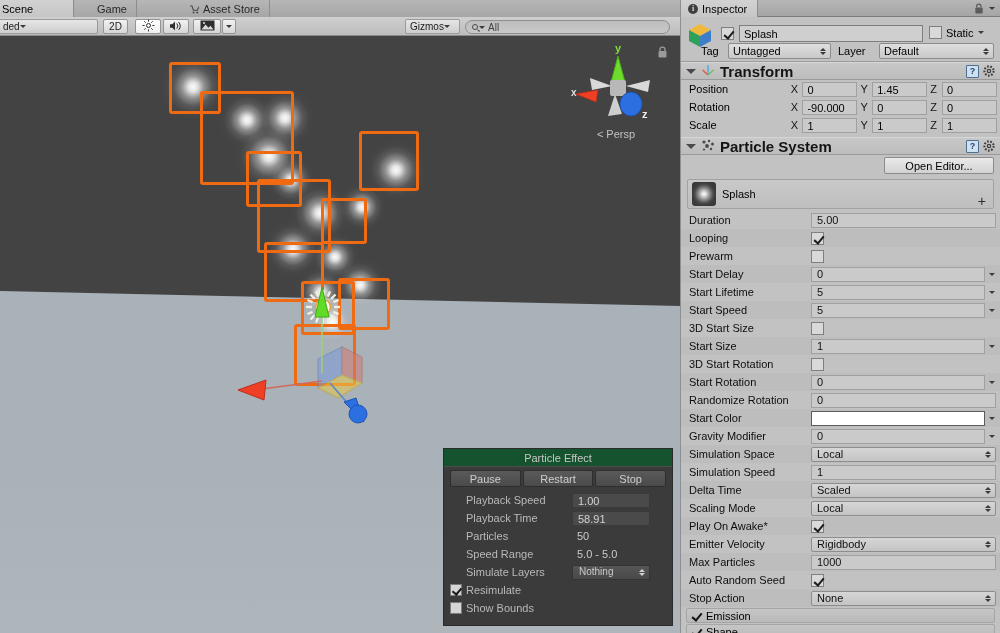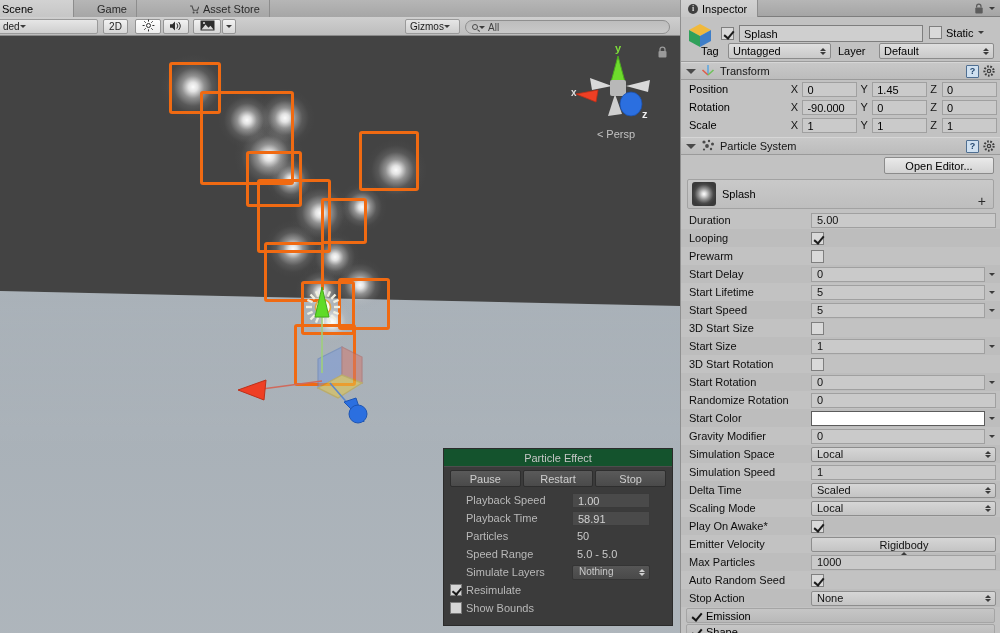--- a/index.html
+++ b/index.html
@@ -246,21 +246,21 @@
   .upd { display: inline-flex; flex-direction: column; line-height: 0; }
   .tri-up-s { width:0;height:0;border-left:3px solid transparent;border-right:3px solid transparent;border-bottom:3px solid #3b3b3b; }
   .tri-dn-s { width:0;height:0;border-left:3px solid transparent;border-right:3px solid transparent;border-top:3px solid #3b3b3b;margin-top:1px; }
 
   .comp-header {
     height: 18px; background: linear-gradient(#c8c8c8,#bcbcbc);
     border-top: 1px solid #d6d6d6; border-bottom: 1px solid #9a9a9a;
     display: flex; align-items: center; gap: 5px; padding-left: 5px;
     position: relative;
   }
-  .comp-title { font-weight: normal; font-size: 11px; color: #151515; }
+  .comp-title { font-weight: bold; font-size: 15px; color: #151515; }
   .fold {
     width: 0; height: 0; border-left: 5px solid transparent;
     border-right: 5px solid transparent; border-top: 5px solid #4a4a4a;
   }
   .comp-actions { position: absolute; right: 4px; top: 2px; display: flex; gap: 4px; align-items: center; }
   .help-ic {
     width: 13px; height: 13px; border: 1px solid #4f6f92; background: #cfe0f0;
     border-radius: 1px; font-size: 9px; color: #24476e; text-align: center;
     line-height: 11px; font-weight: bold;
   }
@@ -787,21 +787,21 @@
               <i class="tri-dn-s"></i>
             </span>
           </div>
         </div>
         <div class="prow alt">
           <div class="plabel">Play On Awake*</div>
           <span class="ucheck on"></span>
         </div>
         <div class="prow">
           <div class="plabel">Emitter Velocity</div>
-          <div class="pfield sel" style="justify-content: space-between; padding-right: 4px; flex-direction: column;">
+          <div class="pfield sel" style="justify-content: space-between; padding-right: 4px;">
             <span>Rigidbody</span>
             <span class="upd">
               <i class="tri-up-s"></i>
               <i class="tri-dn-s"></i>
             </span>
           </div>
         </div>
         <div class="prow alt">
           <div class="plabel">Max Particles</div>
           <div class="pfield">1000</div>

